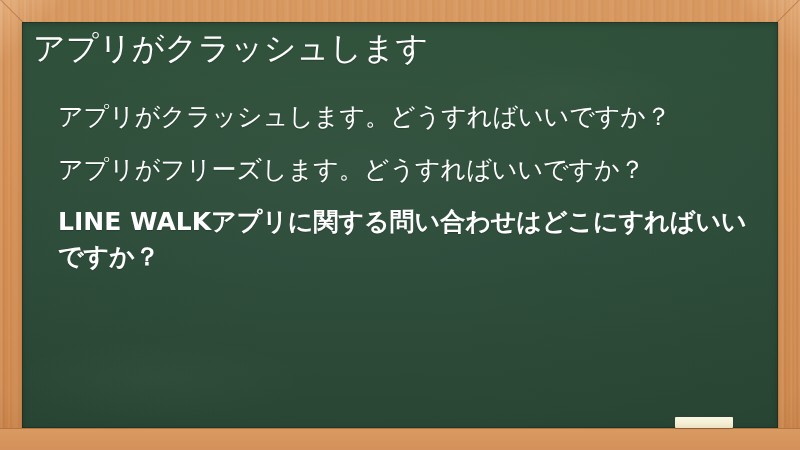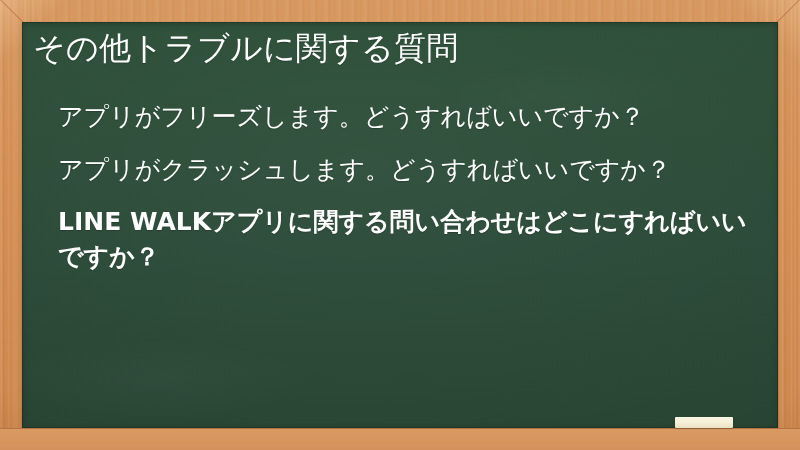--- a/index.html
+++ b/index.html
@@ -192,22 +192,22 @@
   <div class="seam tl"></div>
   <div class="seam tr"></div>
 
   <div class="board"></div>
 
   <div class="ledge"></div>
   <div class="chalk"></div>
 
   <div class="content">
 
-    <div class="title">その他トラブルに関する質問</div>
+    <div class="title">アプリがクラッシュします</div>
 
     <ul class="qlist">
+      <li>アプリがクラッシュします。どうすればいいですか？</li>
       <li>アプリがフリーズします。どうすればいいですか？</li>
-      <li>アプリがクラッシュします。どうすればいいですか？</li>
       <li>LINE WALKアプリに関する問い合わせはどこにすればいいですか？</li>
     </ul>
 
   </div>
 </div>
 
 </body></html>

